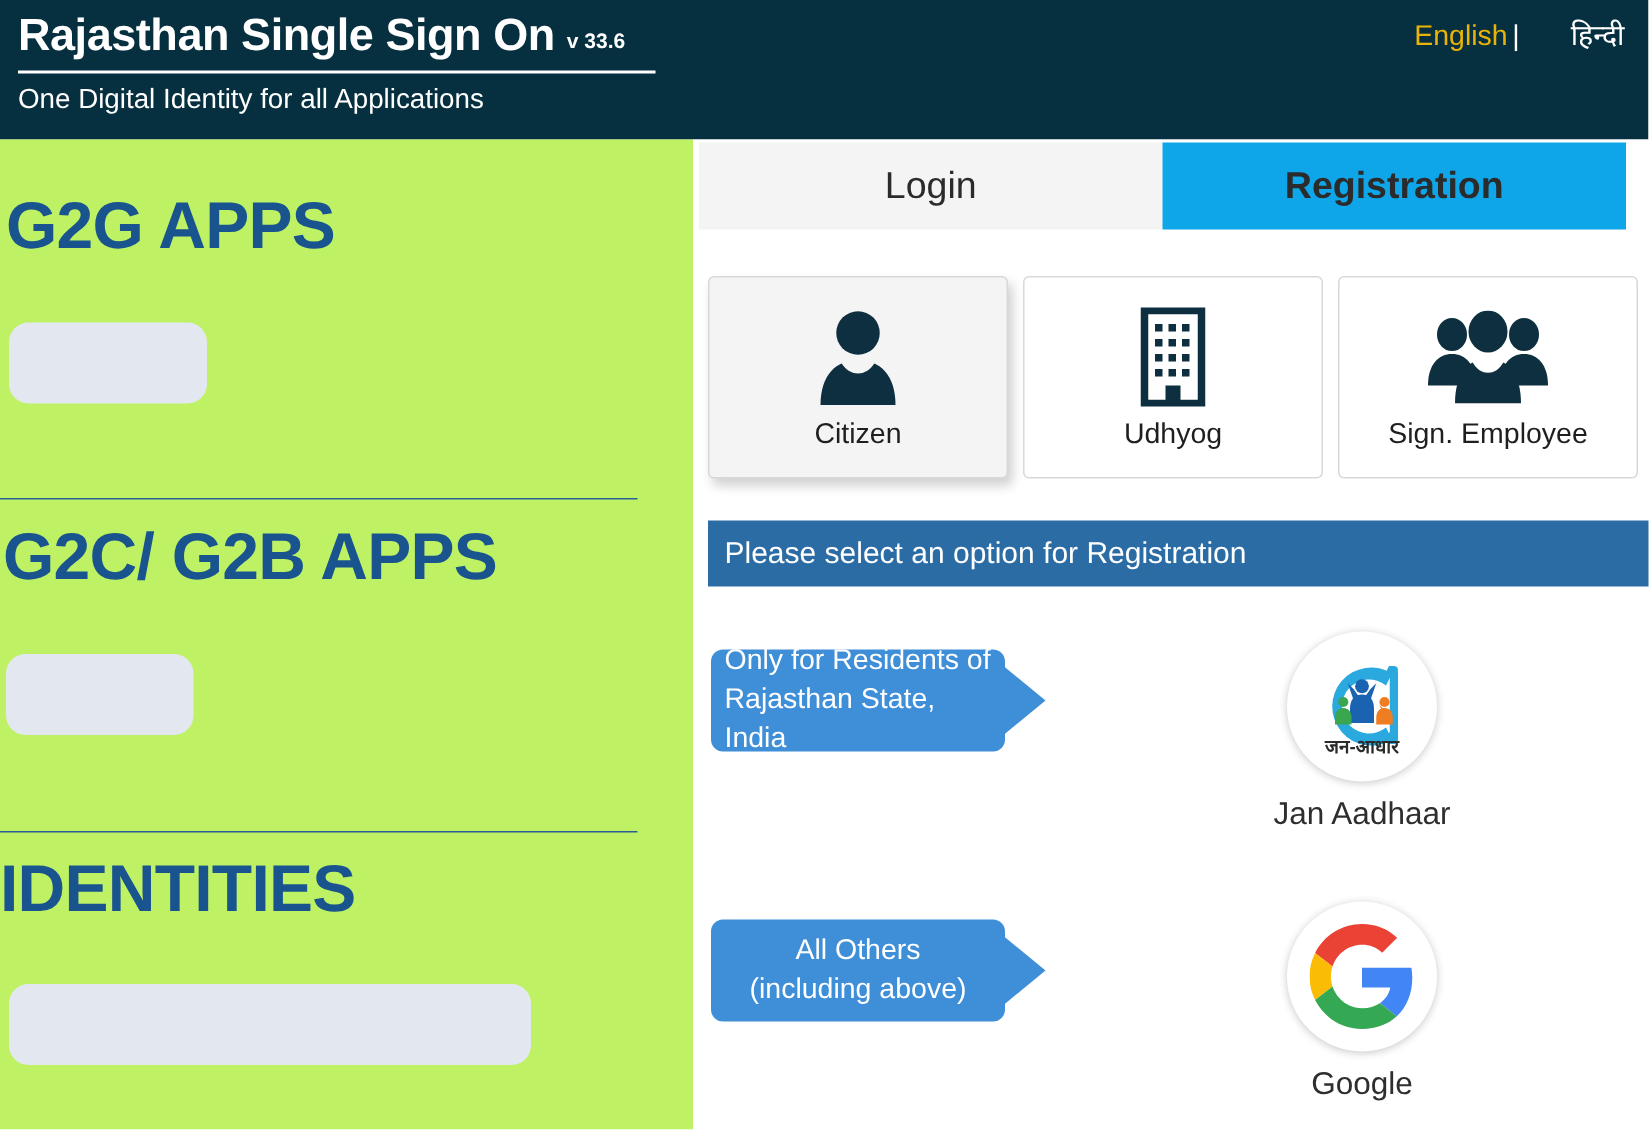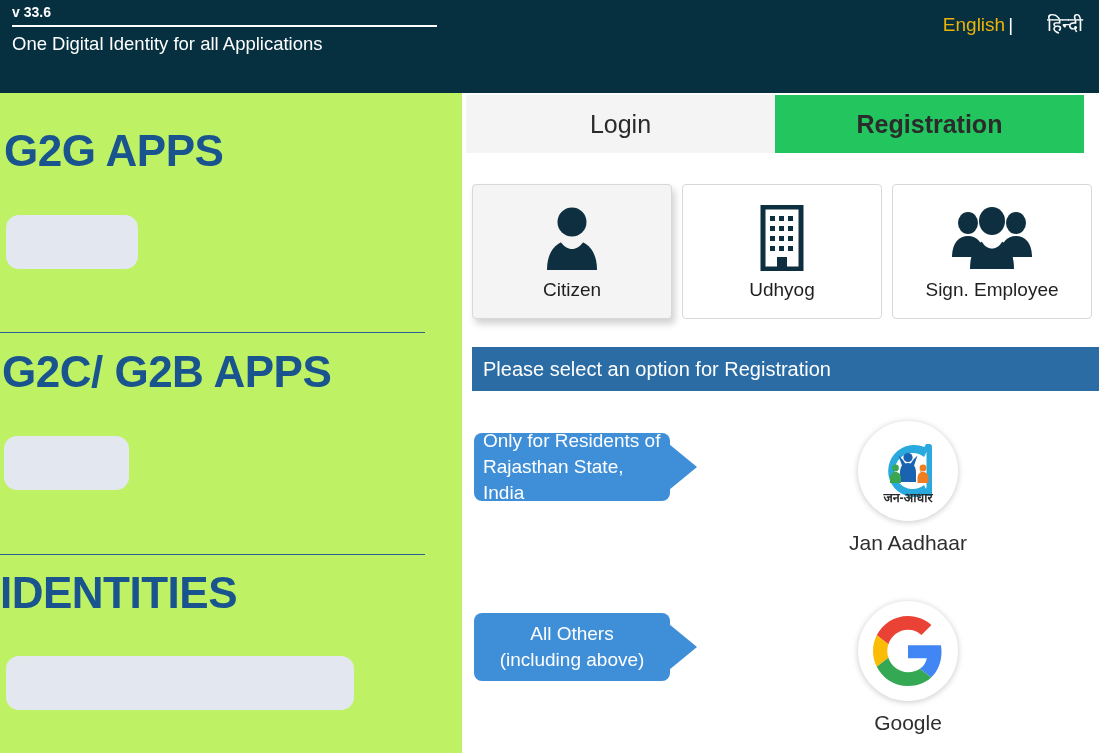--- a/index.html
+++ b/index.html
@@ -134,21 +134,21 @@
     height: 58px;
     display: flex;
     align-items: center;
     justify-content: center;
     font-size: 25px;
     color: #2b2b2b;
     cursor: pointer;
     user-select: none;
   }
   .tab-inactive { background: #f4f4f4; font-weight: normal; }
-  .tab-active { background: #22c55e; font-weight: bold; }
+  .tab-active { background: #0ea5e9; font-weight: bold; }
 
   
   .cards {
     position: absolute;
     left: 10px;
     top: 91px;
     display: flex;
     gap: 10px;
   }
   .card {
@@ -272,20 +272,21 @@
     line-height: 28px;
     white-space: nowrap;
   }
 </style>
 </head>
 <body>
 
 <div class="header">
   <div class="brand-block">
     <div class="brand-title-row">
+      <span class="brand-title">Rajasthan Single Sign On</span>
       <span class="brand-version">v 33.6</span>
     </div>
     <div class="brand-sub">One Digital Identity for all Applications</div>
   </div>
 
   <div class="lang-switch">
     <span class="lang-en">English</span><span class="lang-sep">|</span><span class="lang-hi">हिन्दी</span>
   </div>
 </div>
 

